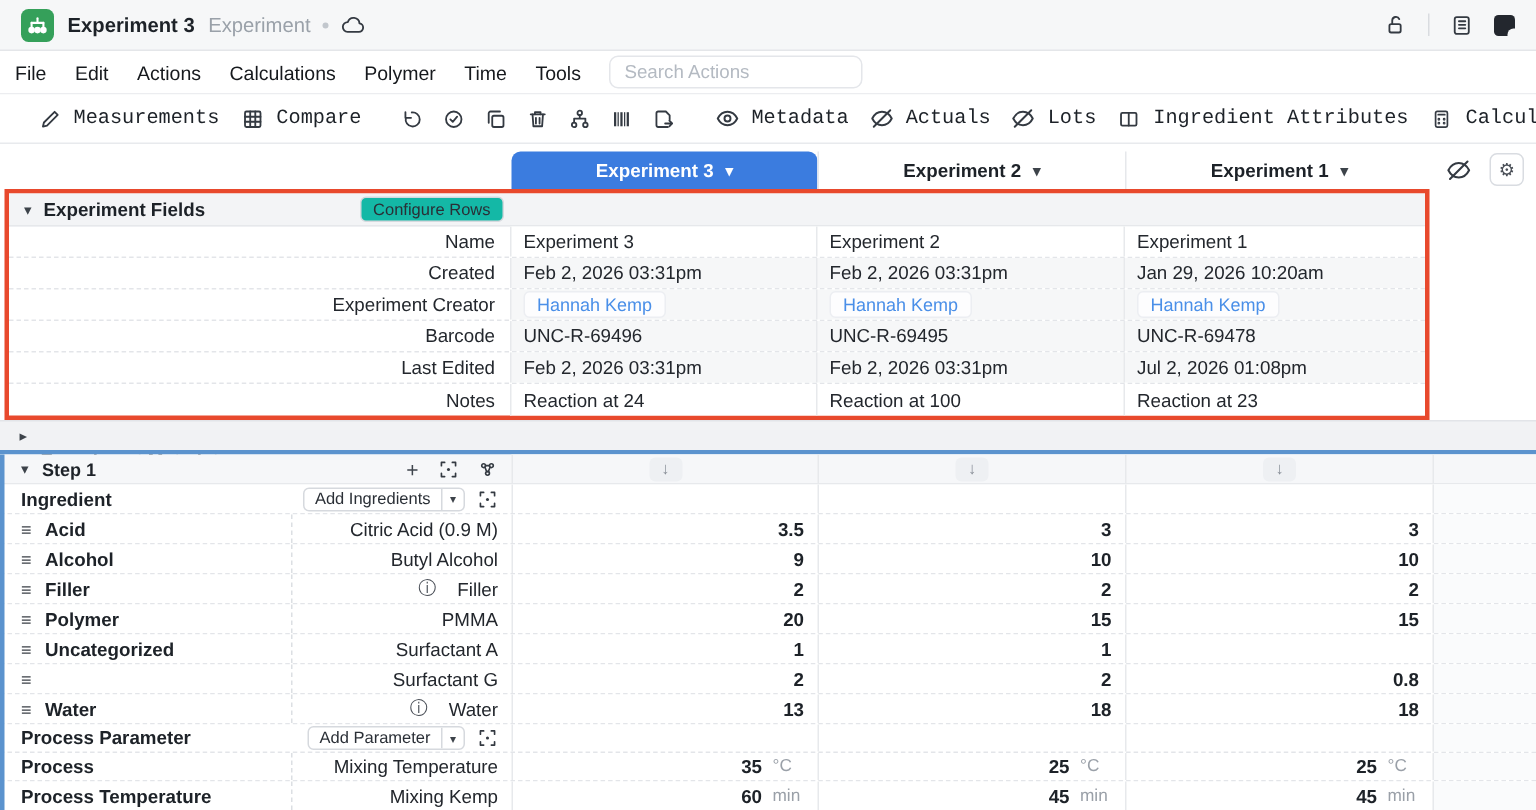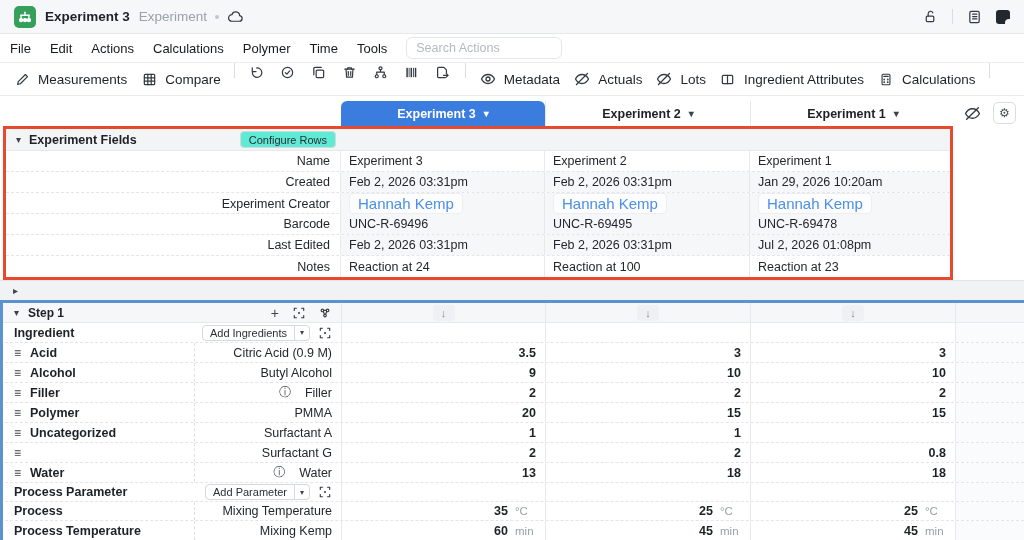--- a/index.html
+++ b/index.html
@@ -19,28 +19,28 @@
   .tb-right { margin-left:auto; display:flex; align-items:center; gap:14px; }
   .vdiv { width:1px; height:15px; background:#d9dce0; }
   .note-sq { width:14px; height:14px; background:#23272e; border-radius:3px; position:relative; }
   .note-sq::after { content:""; position:absolute; right:0; bottom:0; width:5px; height:5px;
     background:#f6f7f8; border-top-left-radius:4px; }
 
   
   .menubar { height:29px; background:#fff; border-bottom:1px solid #ecedf0;
     display:flex; align-items:center; padding:0 10px; gap:19px; }
   .menu-item { font-size:13px; color:#16191d; cursor:default; }
-  .search-box { width:156px; height:22px; border:1px solid #e4e6ea; border-radius:6px;
+  .search-box { width:169px; height:22px; border:1px solid #e4e6ea; border-radius:6px;
     background:#fff; font-size:12.5px; color:#54595f; padding:0 9px;
     font-family:"Liberation Sans", sans-serif; }
   .search-box::placeholder { color:#b4bac2; }
 
   
   .toolbar { height:33px; background:#fff; border-bottom:1px solid #e8eaed;
-    display:flex; padding:0 13px; gap:13px; font-size:13.5px; }
+    display:flex; align-items:center; padding:0 24px; gap:13px; font-size:13.5px;font-family:Liberation Mono, monospace; }
   .tool-btn { display:flex; align-items:center; gap:7px; color:#1d2228; cursor:default; white-space:nowrap; }
   .tool-ic { width:18px; height:18px; display:flex; align-items:center; justify-content:center; }
 
   
   .tabsrow { height:30px; position:relative; background:#fff; }
   .tab { position:absolute; bottom:0; height:25px; display:flex; align-items:center;
     justify-content:center; font-size:12.5px; gap:8px; }
   .tab .caret { font-size:10px; }
   .tab.active { background:#3b7cdf; color:#fff; font-weight:700;
     border-radius:6px 6px 0 0; }
@@ -53,32 +53,32 @@
     font-size:12px; color:#4a4f57; }
 
   
   .fields-box { position:relative; margin-left:3px; width:950px; height:154px;
     border:3px solid #e8492d; background:#fff; }
   .f-header { height:22px; background:#f3f4f6; display:flex; align-items:center;
     border-bottom:1px solid #e6e8eb; }
   .f-header .caret { font-size:10px; color:#3d434a; margin:0 8px 0 10px; }
   .f-title { font-size:12.5px; font-weight:700; color:#1d2228; }
   .cfg-btn { margin-left:auto; margin-right:614px; height:17px; padding:0 8px;
-    background:#5eead4; border:1px solid #d6d9de; border-radius:4px; font-size:11px;
+    background:#14b8a6; border:1px solid #d6d9de; border-radius:4px; font-size:11px;
     color:#2a2f36; display:flex; align-items:center; }
   .f-row { height:21px; display:grid; grid-template-columns:334px 204px 205px 1fr;
     border-bottom:1px dashed #e3e5e9; font-size:12.5px; }
   .f-row:last-child { border-bottom:none; }
   .f-label { display:flex; align-items:center; justify-content:flex-end;
     padding-right:10px; color:#23272d; }
   .f-cell { display:flex; align-items:center; padding-left:8px;
     border-left:1px solid #e7e9ec; background:#fff; }
   .f-cell.ro { background:#f6f7f8; }
   .chip { background:#fdfdfe; border:1px solid #eceef2; border-radius:4px;
-    padding:1px 8px; color:#4a8fe8; font-size:15px; }
+    padding:1px 8px; color:#4a8fe8; font-size:12px; }
 
   
   .meta-bar { height:20px; background:#f1f2f4; border-top:1px solid #e2e4e8;
     display:flex; align-items:center; font-size:12.5px; }
   .meta-bar .caret { font-size:10px; color:#3d434a; margin:0 9px 0 13px; }
   .meta-title { font-weight:700; color:#1d2228;margin-top:32px; }
 
   
   .step-sec { border-top:3px solid #5b93ce; position:relative; }
   .step-sec::before { content:""; position:absolute; left:0; top:0; bottom:0;

